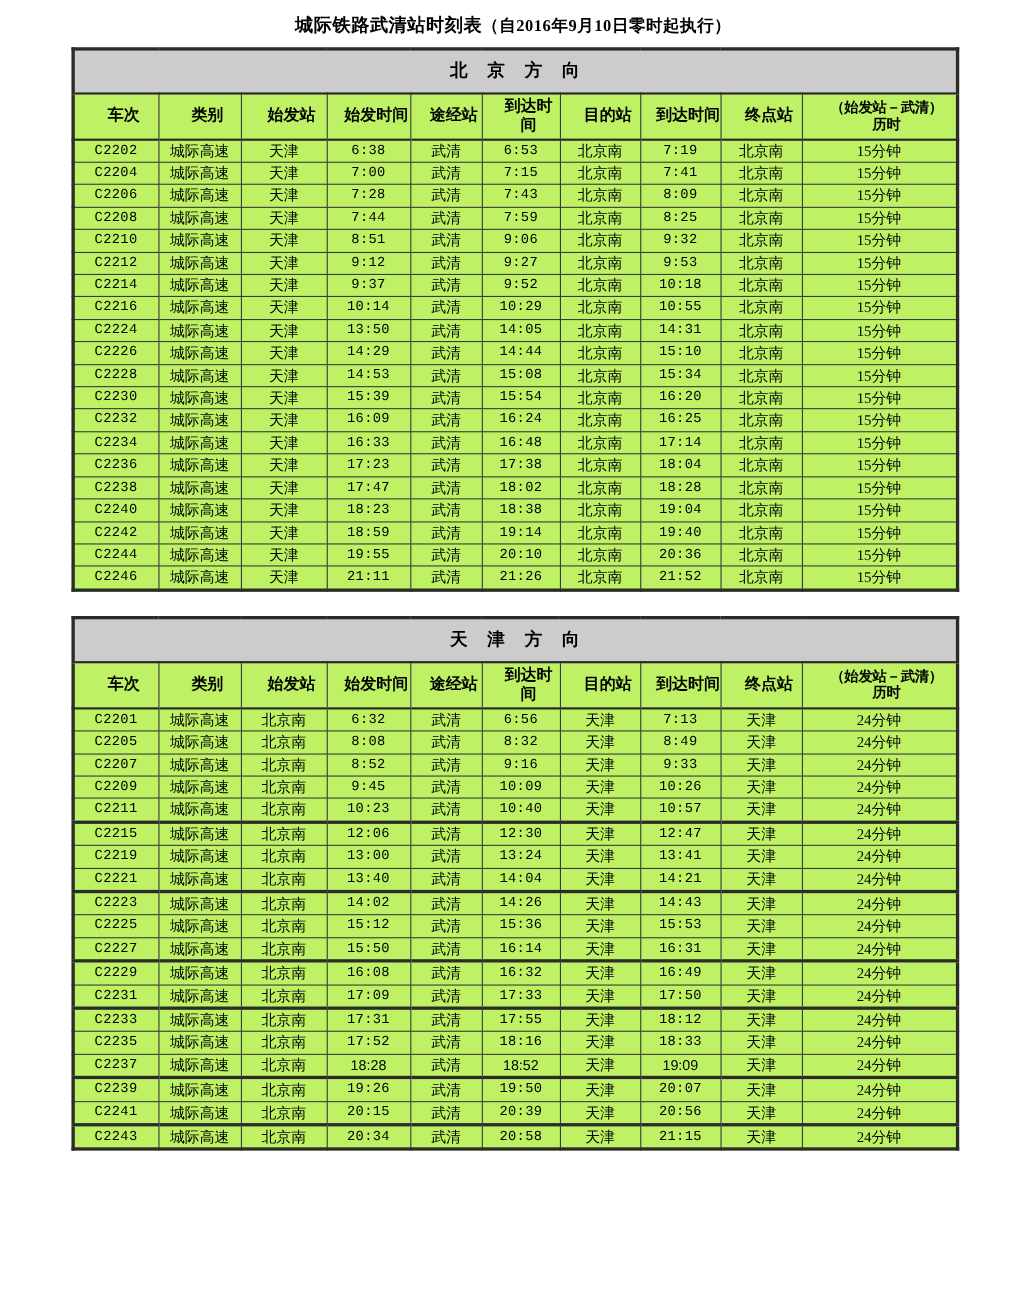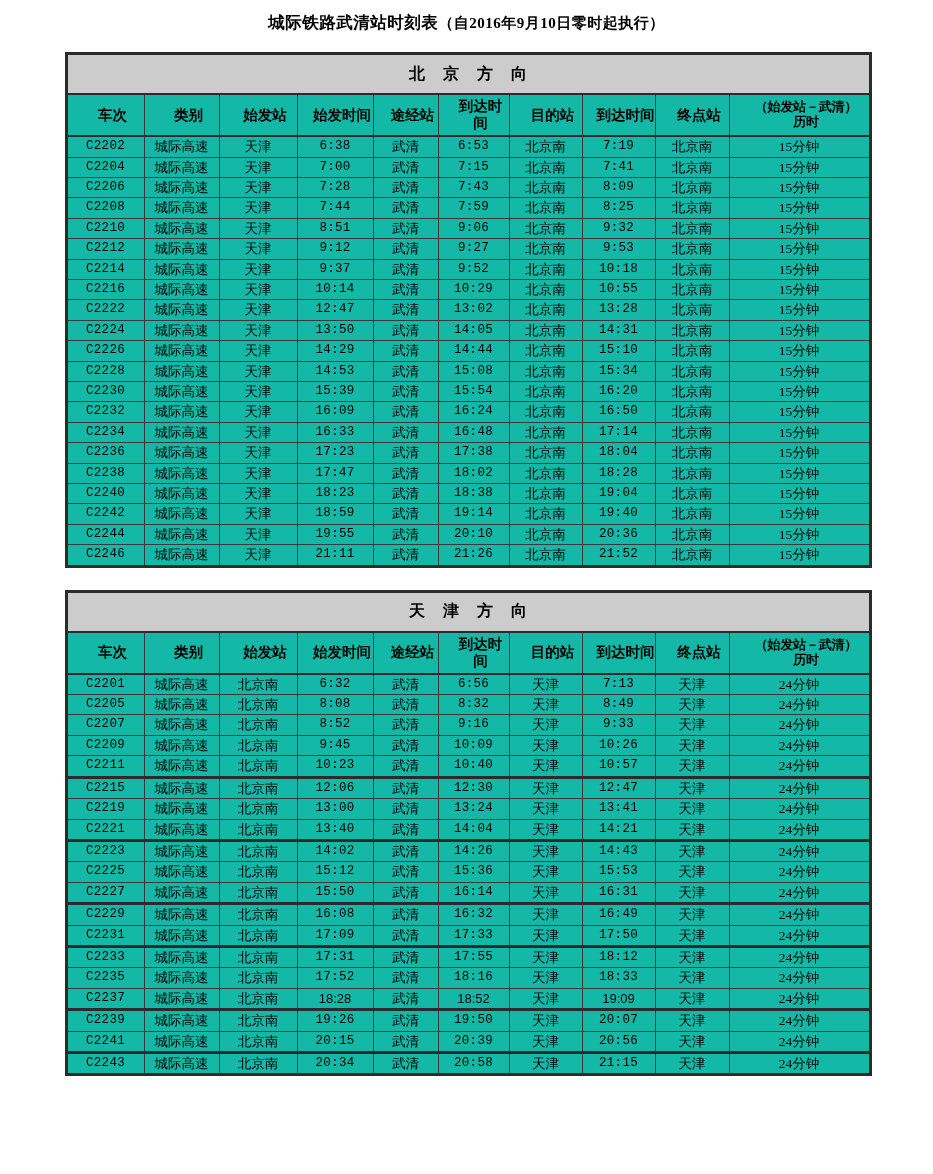--- a/index.html
+++ b/index.html
@@ -22,38 +22,38 @@
     box-sizing: border-box;
   }
 
   
   .doc-title {
     text-align: center;
     font-size: 16px;
     font-weight: bold;
     letter-spacing: 0.5px;
     padding-top: 14px;
-    padding-bottom: 20px;
+    padding-bottom: 10px;
     line-height: 1.1;
     white-space: nowrap;
   }
   .doc-title .title-main { font-size: 16.5px; }
   .doc-title .title-sub  { font-size: 15px; font-weight: bold; }
 
   
   .table-wrap {
     width: 804px;
     margin: 0 auto;
   }
   table.sched {
     width: 804px;
     border-collapse: collapse;
     table-layout: fixed;
     border: 3px solid #2b2b2b;
-    background: #14b8a6;
+    background: #bef264;
   }
   table.sched td, table.sched th {
     border: 1px solid #3a3a3a;
     padding: 0;
     text-align: center;
     vertical-align: middle;
     font-weight: normal;
   }
 
   
@@ -266,32 +266,20 @@
             <td class="cjk">天津</td>
             <td class="mono">10:14</td>
             <td class="cjk">武清</td>
             <td class="mono">10:29</td>
             <td class="cjk">北京南</td>
             <td class="mono">10:55</td>
             <td class="cjk">北京南</td>
             <td class="cjk">15分钟</td>
           </tr>
           <tr class="data-row">
-            <td class="mono">C2222</td>
-            <td class="cjk">城际高速</td>
-            <td class="cjk">天津</td>
-            <td class="mono">12:47</td>
-            <td class="cjk">武清</td>
-            <td class="mono">13:02</td>
-            <td class="cjk">北京南</td>
-            <td class="mono">13:28</td>
-            <td class="cjk">北京南</td>
-            <td class="cjk">15分钟</td>
-          </tr>
-          <tr class="data-row">
             <td class="mono">C2224</td>
             <td class="cjk">城际高速</td>
             <td class="cjk">天津</td>
             <td class="mono">13:50</td>
             <td class="cjk">武清</td>
             <td class="mono">14:05</td>
             <td class="cjk">北京南</td>
             <td class="mono">14:31</td>
             <td class="cjk">北京南</td>
             <td class="cjk">15分钟</td>
@@ -333,21 +321,21 @@
             <td class="cjk">15分钟</td>
           </tr>
           <tr class="data-row">
             <td class="mono">C2232</td>
             <td class="cjk">城际高速</td>
             <td class="cjk">天津</td>
             <td class="mono">16:09</td>
             <td class="cjk">武清</td>
             <td class="mono">16:24</td>
             <td class="cjk">北京南</td>
-            <td class="mono">16:50</td>
+            <td class="mono">16:25</td>
             <td class="cjk">北京南</td>
             <td class="cjk">15分钟</td>
           </tr>
           <tr class="data-row">
             <td class="mono">C2234</td>
             <td class="cjk">城际高速</td>
             <td class="cjk">天津</td>
             <td class="mono">16:33</td>
             <td class="cjk">武清</td>
             <td class="mono">16:48</td>

